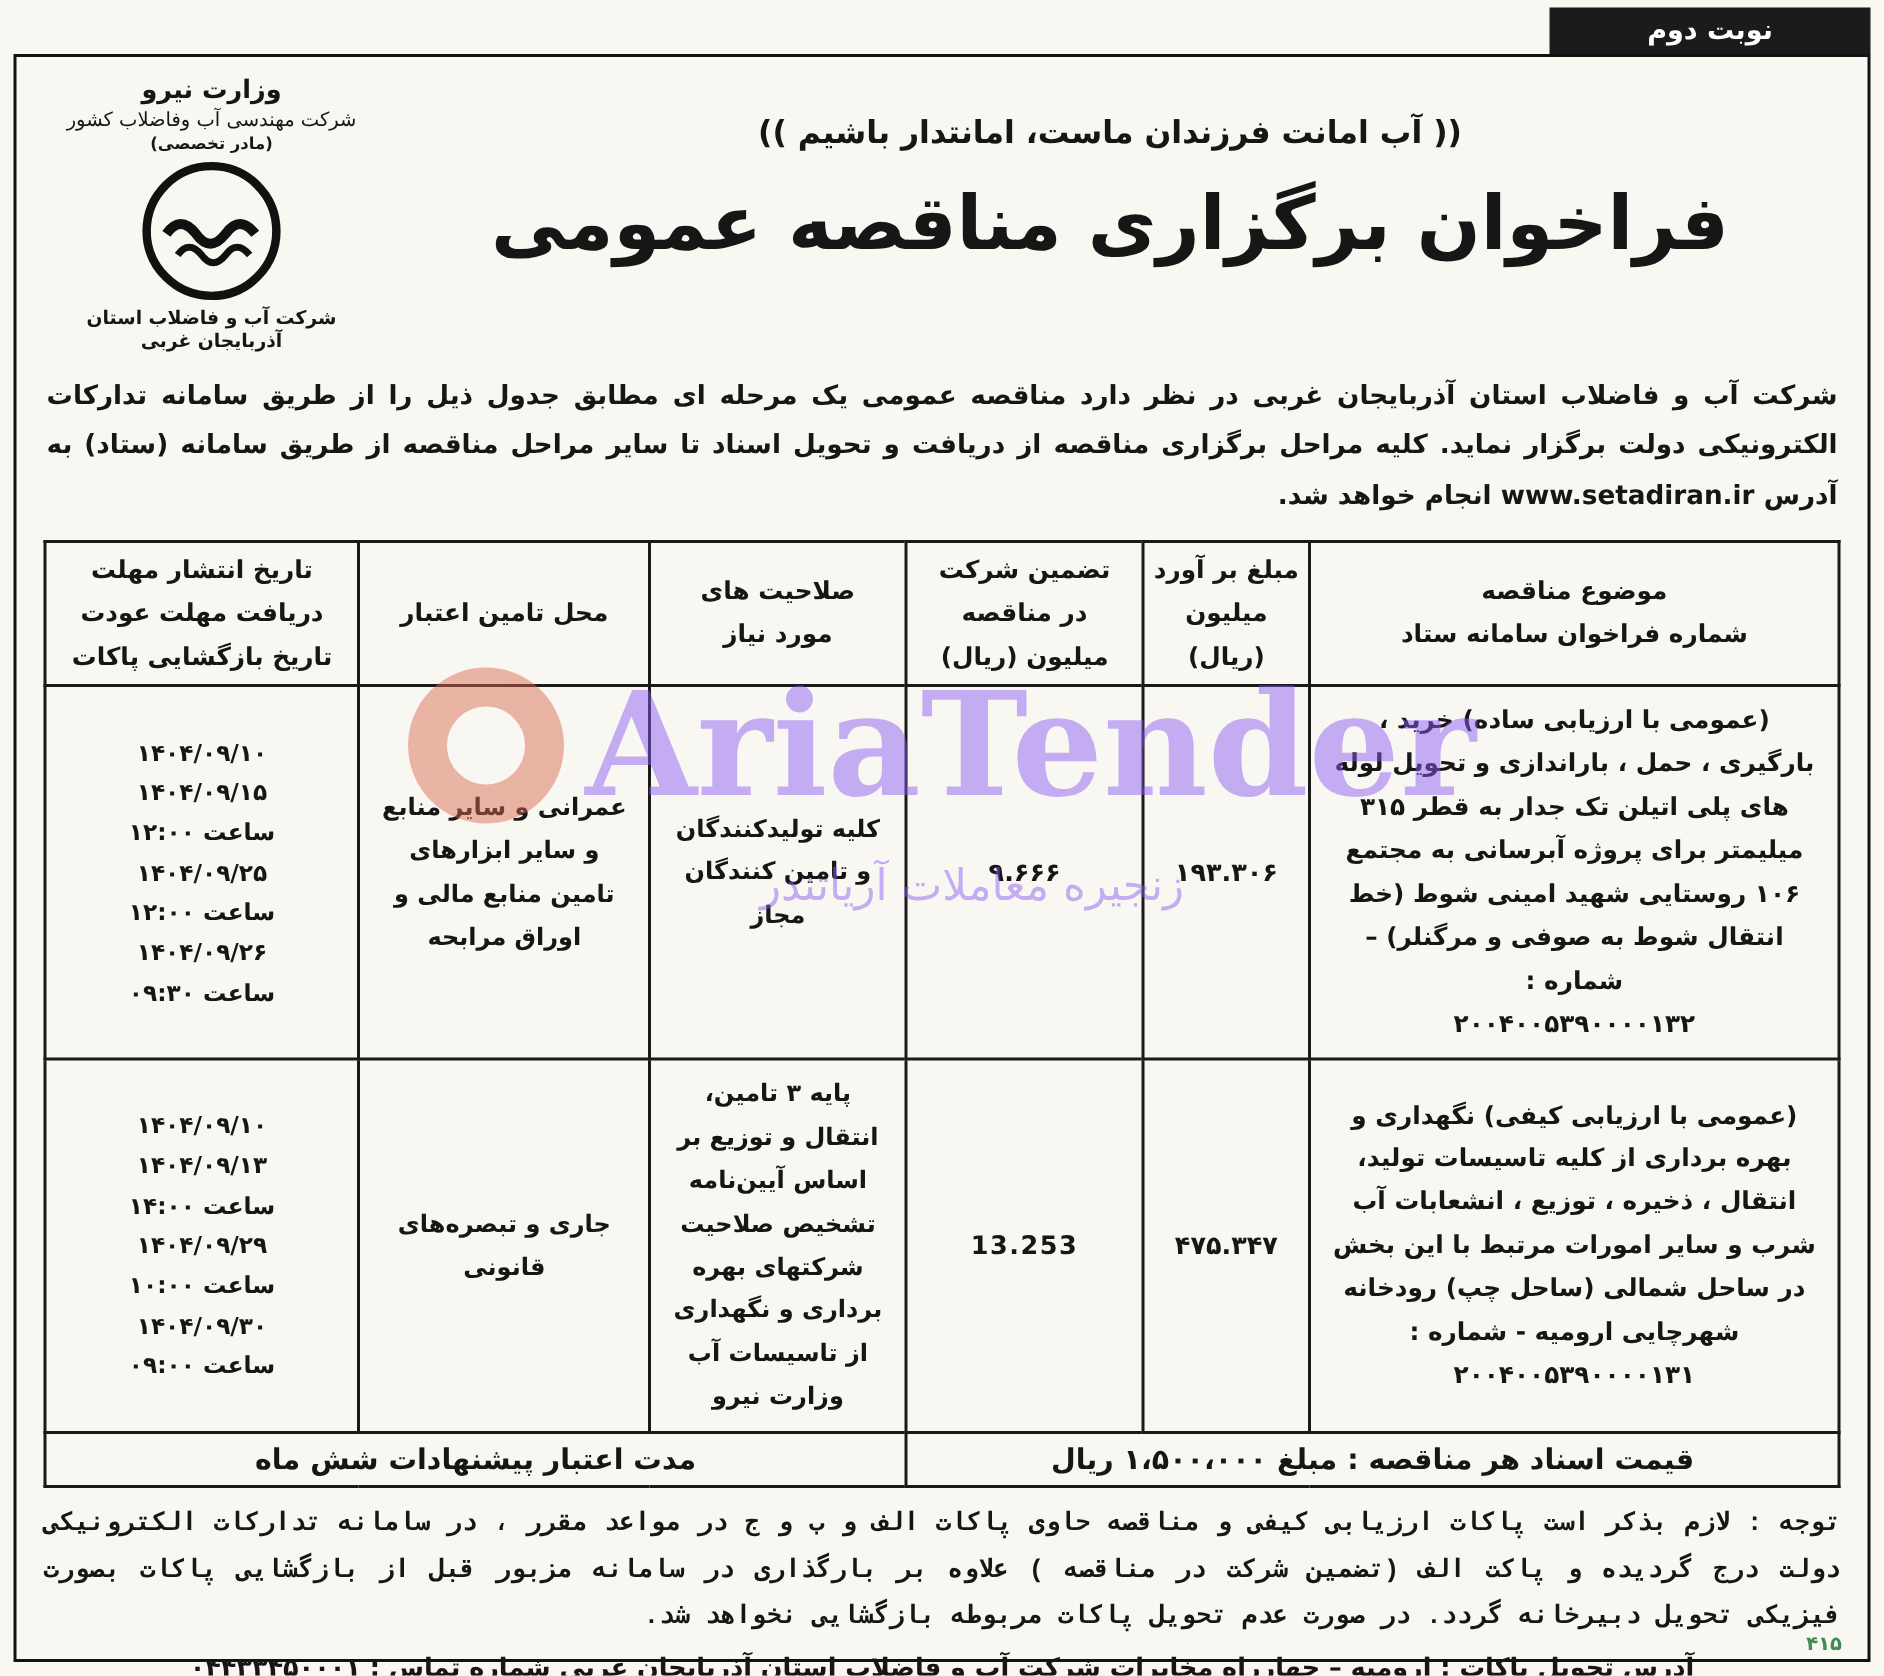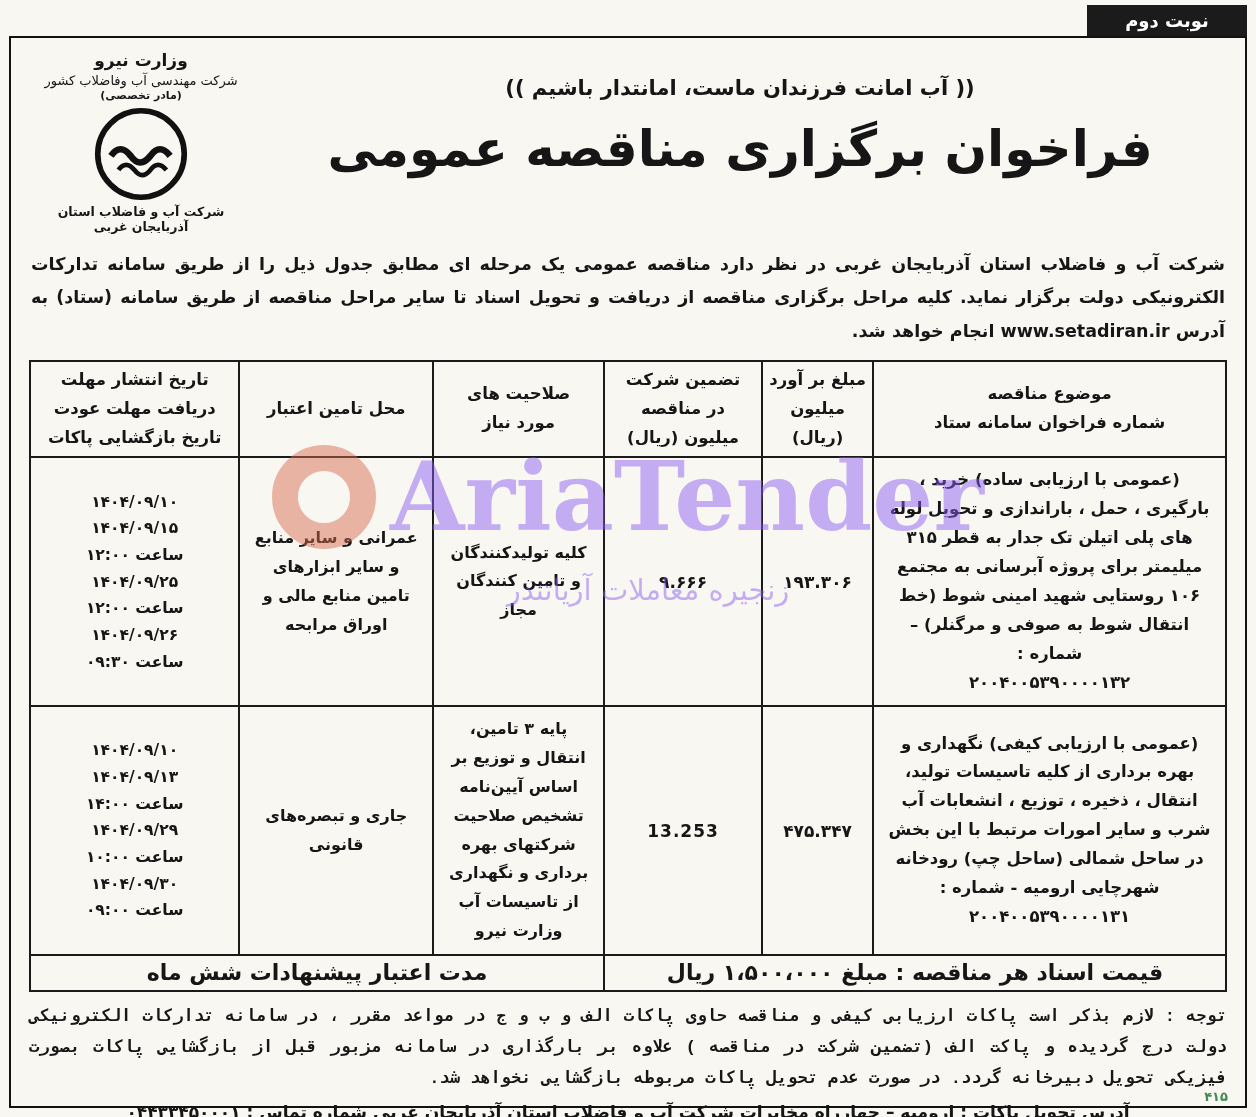--- a/index.html
+++ b/index.html
@@ -4,21 +4,21 @@
 <style>
   * { box-sizing: border-box; margin: 0; padding: 0; }
   body { background:#e8e6e0; font-family:"DejaVu Sans", sans-serif; }
   .page {
     position: relative; width: 1256px; height: 1117px;
     background: #f9f7f1; color:#161616; direction: rtl;
     overflow: hidden; margin: 0 auto;
   }
   
   .issue-badge {
-    position:absolute; top:5px; right:9px; width:160px; height:31px;
+    position:absolute; top:5px; right:9px; width:214px; height:31px;
     background:#1b1b1b; color:#fff; z-index:10;
     display:flex; align-items:center; justify-content:center;
     font-size:18px; font-weight:700; letter-spacing:1px;text-align:center;
   }
   
   .sheet {
     position:absolute; left:9px; right:9px; top:36px; bottom:9px;
     border:2.5px solid #121212; padding:4px 18px 0;
     display:flex; flex-direction:column;
   }
@@ -44,21 +44,21 @@
     border:2px solid #1a1a1a; font-weight:700; vertical-align:middle;
     text-align:center; overflow:hidden;
   }
   table.tender th { font-size:16.5px; line-height:1.75; white-space:pre-line; height:92px; padding:4px; }
   .subject-cell { text-align:justify; text-align-last:center; white-space:pre-line;
     padding:8px 12px; font-size:16.5px; line-height:1.75; }
   .num-cell { font-size:17px; letter-spacing:1px; }
   .qual-cell, .fund-cell { padding:8px 10px; font-size:16px; line-height:1.8; }
   .sched-cell { white-space:pre-line; font-size:15.5px; line-height:1.72; padding:6px 4px; }
   .data-row { height:222px; }
-  .price-row td { height:36px; font-size:22px; }
+  .price-row td { height:36px; font-size:19px; }
   
   .notes-par { margin-top:10px; font-size:17px; font-weight:700; line-height:1.82; text-align:justify;font-family:Liberation Mono, monospace; }
   .address-line { margin-top:7px; font-size:17px; font-weight:700; text-align:center; }
   
   .watermark {
     position:absolute; left:0; right:0; top:428px; z-index:6;
     color:#8b5cf6; opacity:0.48; pointer-events:none; text-align:center;margin-top:12px;
   }
   .wm-row { direction:ltr; display:flex; align-items:center; justify-content:center; gap:14px; }
   .wm-ring { display:inline-block; width:104px; height:104px; border:26px solid #d96a4f; border-radius:50%; flex:none; }

